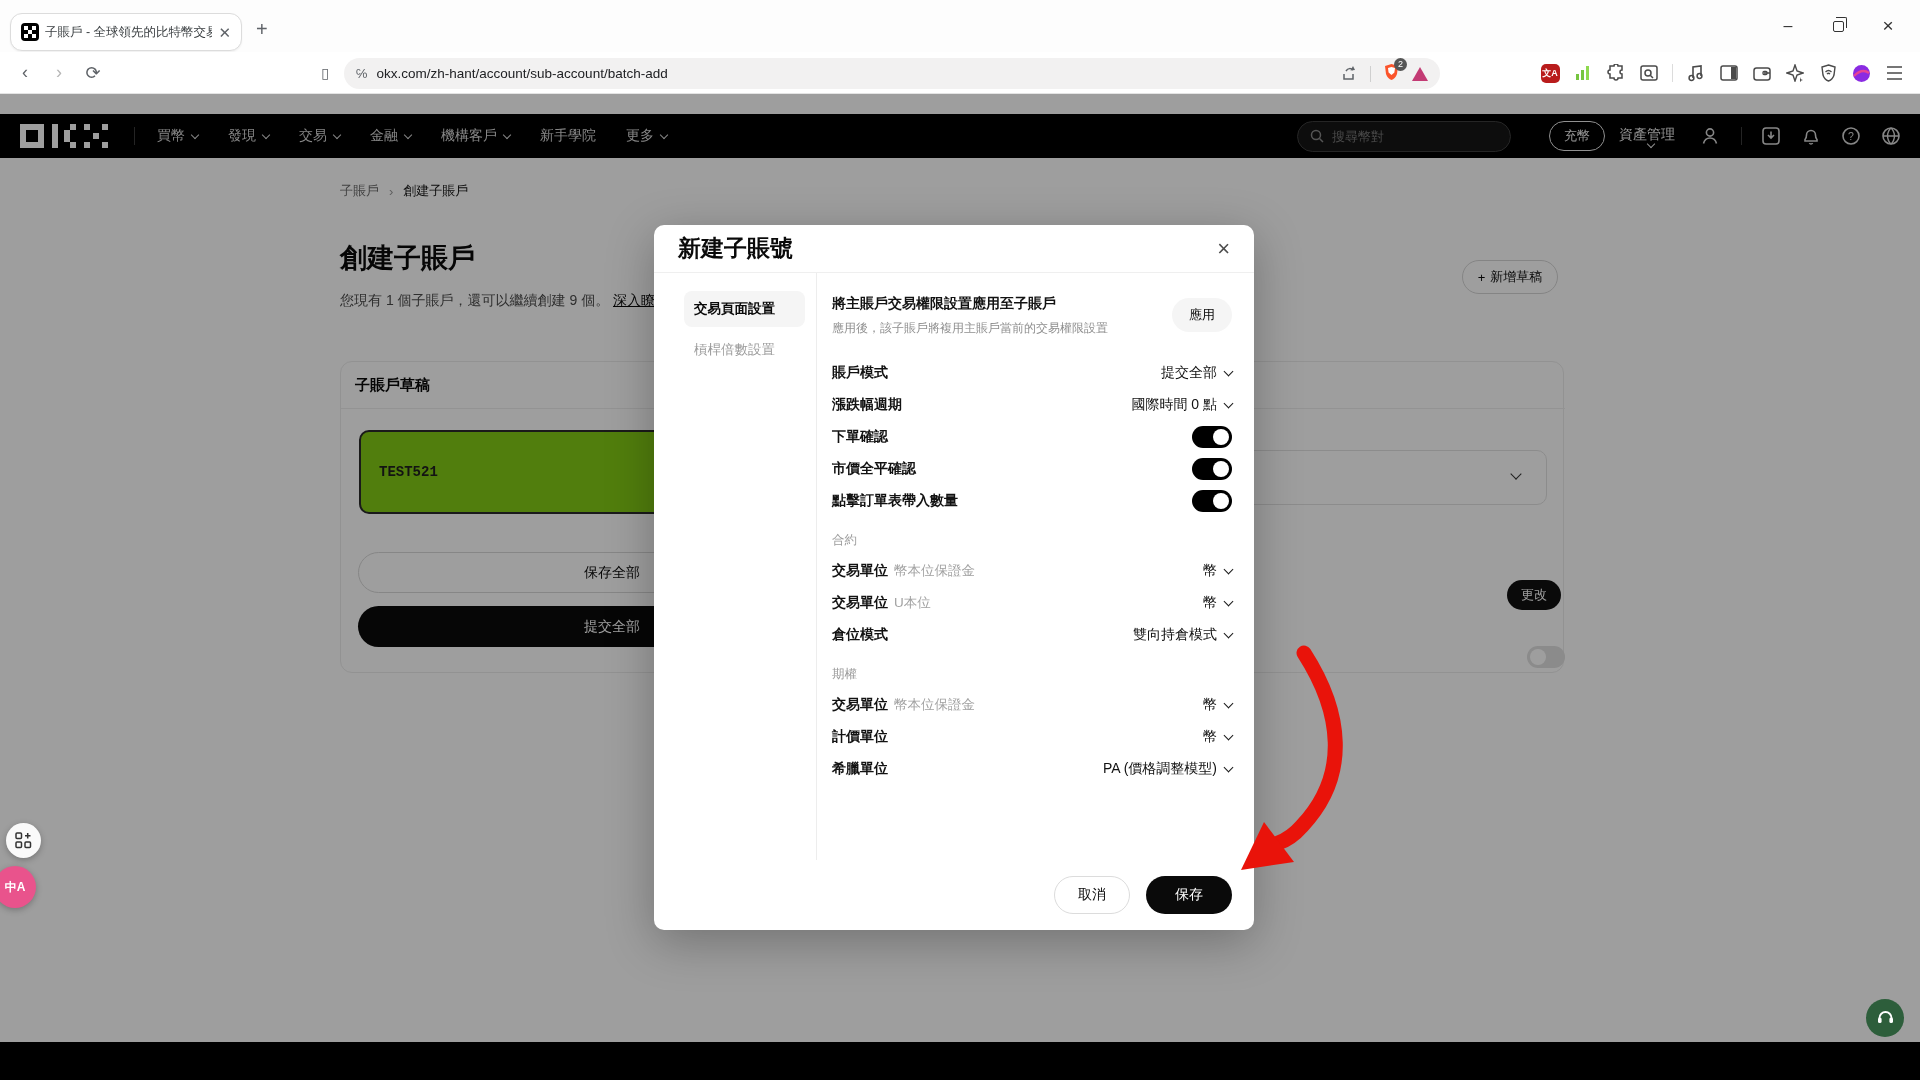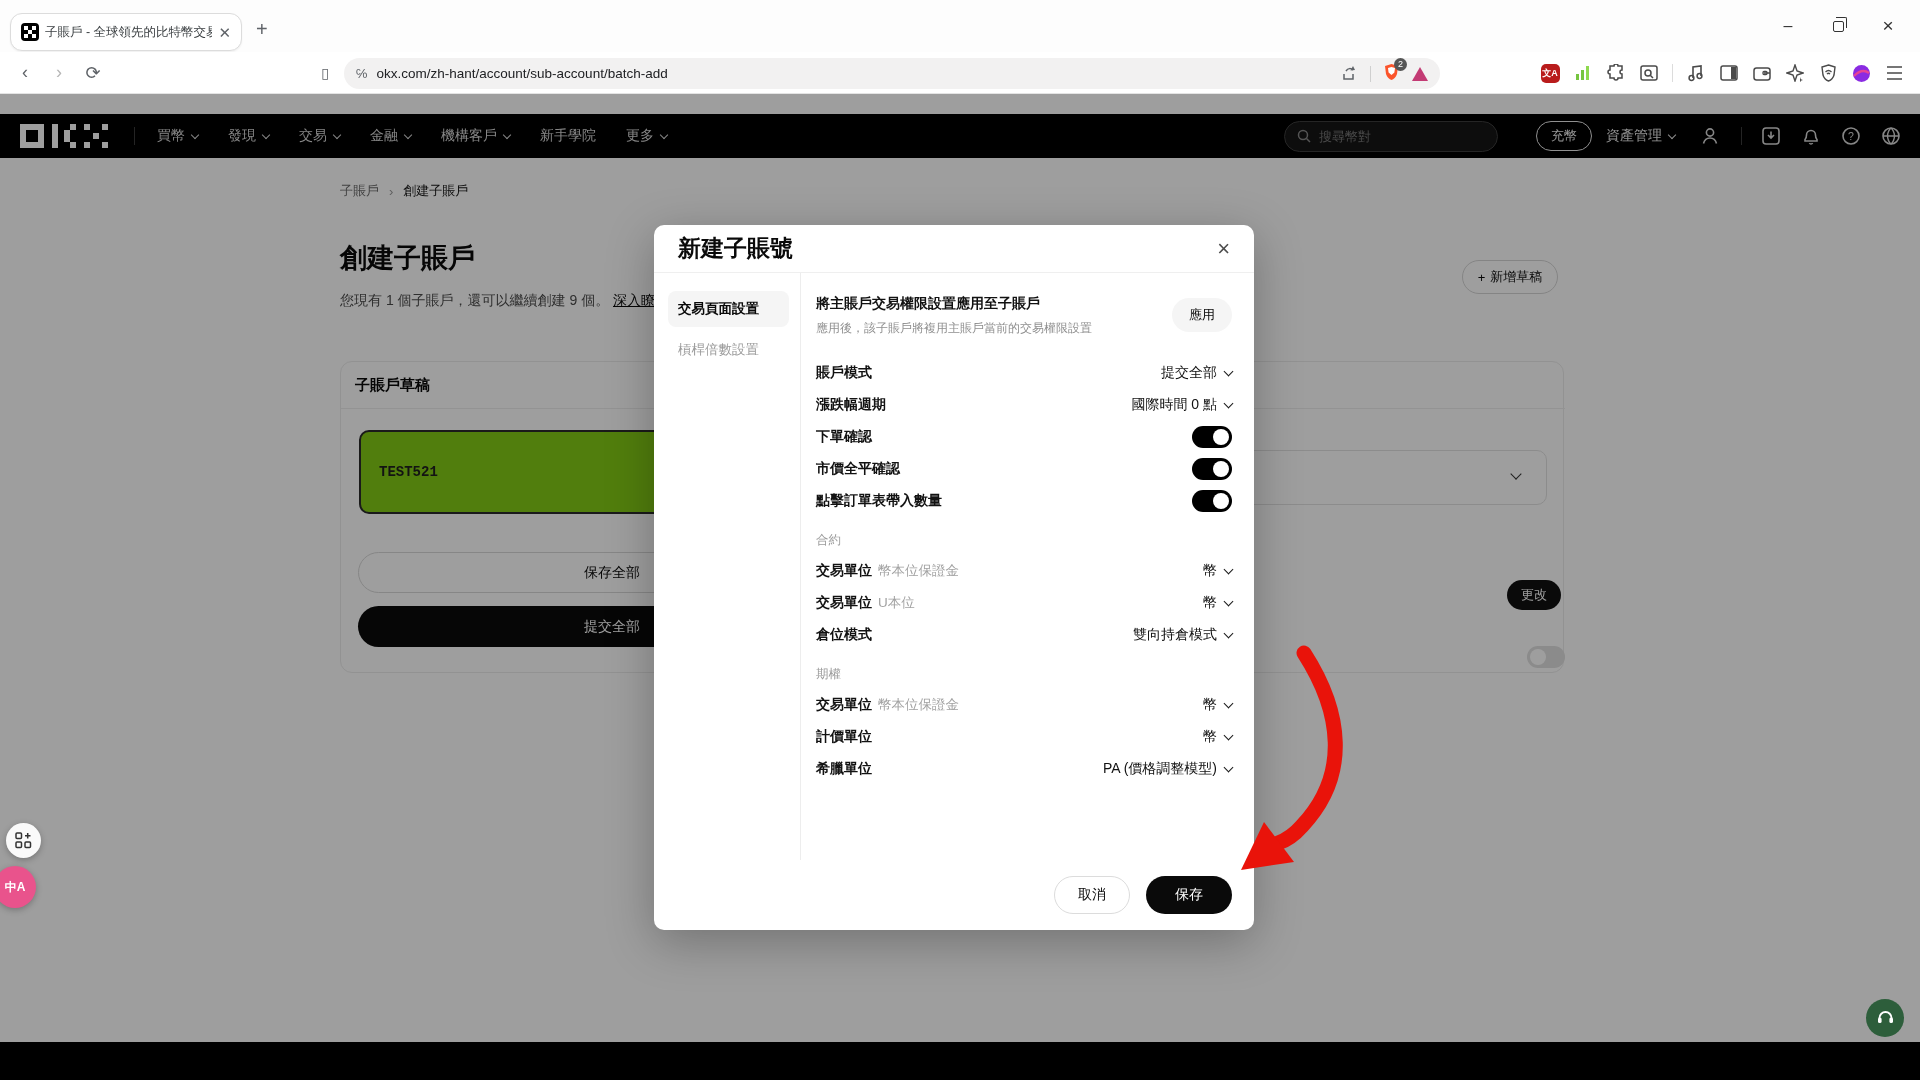--- a/index.html
+++ b/index.html
@@ -51,21 +51,21 @@
   .nav-item { display:flex; align-items:center; font-size:14px; color:#d9d9d9; white-space:nowrap; }
   .chev { display:inline-block; width:6px; height:6px; border-right:1.5px solid currentColor;
           border-bottom:1.5px solid currentColor; transform:rotate(45deg); margin-left:7px; margin-top:-3px; }
   .nav-right { position:absolute; right:0; top:0; height:44px; display:flex; align-items:center; }
   .nav-search { width:214px; height:31px; background:#161616; border:1px solid #3d3d3d; border-radius:16px;
                 display:flex; align-items:center; padding:0 12px; margin-right:38px; }
   .nav-search input { background:transparent; border:none; outline:none; color:#777; font-size:13px; width:160px;
                       font-family:inherit; margin-left:8px; }
   .deposit-btn { height:30px; padding:0 14px; border:1px solid #e8e8e8; border-radius:15px; color:#f0f0f0;
                  font-size:13px; display:flex; align-items:center; margin-right:14px; }
-  .assets { display:flex; align-items:center; font-size:14px; color:#e8e8e8; margin-right:24px; }
+  .assets { display:flex; align-items:center; font-size:14px; color:#e8e8e8; margin-right:24px;flex-direction:column; }
   .nav-ic { width:22px; height:22px; margin-right:18px; display:flex; align-items:center; justify-content:center; color:#d9d9d9; }
   .nav-vsep { width:1px; height:18px; background:#3a3a3a; margin:0 18px 0 2px; }
 
   .breadcrumb { position:absolute; left:340px; top:88px; font-size:13px; color:#121212; display:flex; gap:10px; align-items:center; }
   .bc-root { color:#6b6b6b; }
   .bc-sep { color:#9a9a9a; font-size:13px; }
   .pg-title { position:absolute; left:340px; top:146px; font-size:27px; font-weight:bold; color:#0a0a0a; }
   .pg-desc { position:absolute; left:340px; top:198px; font-size:14px; color:#4c4c4c; }
   .pg-desc a { color:#0a0a0a; text-decoration:underline; }
   .add-draft { position:absolute; left:1462px; top:166px; width:96px; height:34px; background:#fff;
@@ -98,21 +98,21 @@
   
   .overlay { position:absolute; left:0; top:94px; width:1920px; height:986px; background:rgba(0,0,0,.38); z-index:5; }
 
   
   .modal { position:absolute; left:654px; top:225px; width:600px; height:705px; background:#fff;
            border-radius:10px; z-index:10; box-shadow:0 12px 48px rgba(0,0,0,.28); }
   .m-head { height:48px; border-bottom:1px solid #efefef; display:flex; align-items:center; padding:0 24px; }
   .m-title { font-size:23px; font-weight:bold; color:#0a0a0a; flex:1; }
   .m-close { font-size:22px; color:#4d4d4d; line-height:1; }
   .m-body { display:flex; height:587px; }
-  .m-side { width:146px; padding:18px 11px 0 14px; flex:0 0 auto; }
+  .m-side { width:146px; padding:18px 11px 0 14px; flex:0 0 auto;margin-left:16px; }
   .m-tab { height:36px; border-radius:8px; display:flex; align-items:center; padding:0 10px;
            font-size:13.5px; color:#9b9b9b; margin-bottom:5px; white-space:nowrap; }
   .m-tab.active { background:#f5f5f5; color:#0a0a0a; font-weight:bold; }
   .m-content { flex:1; border-left:1px solid #ededed; padding:0 22px 0 15px; overflow:hidden; }
   .apply-row { margin-top:22px; display:flex; align-items:flex-start; }
   .apply-txt { flex:1; padding-right:14px; }
   .apply-title { font-size:14px; font-weight:bold; color:#121212; }
   .apply-sub { font-size:12px; color:#8f8f8f; margin-top:7px; }
   .apply-btn { flex:0 0 auto; height:34px; padding:0 17px; background:#f5f5f5; border-radius:17px;
                font-size:13px; color:#0a0a0a; display:flex; align-items:center; margin-top:3px; }

